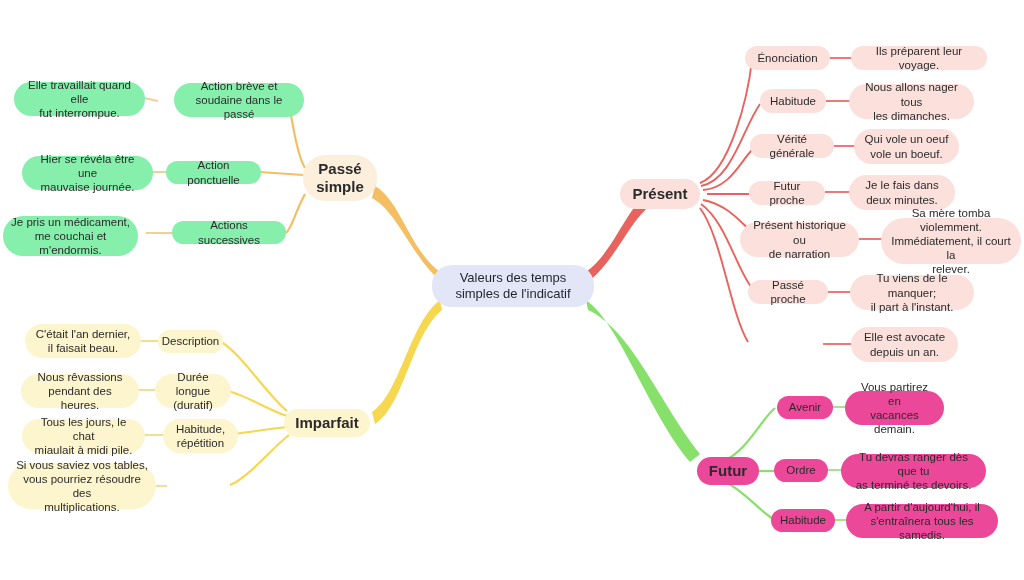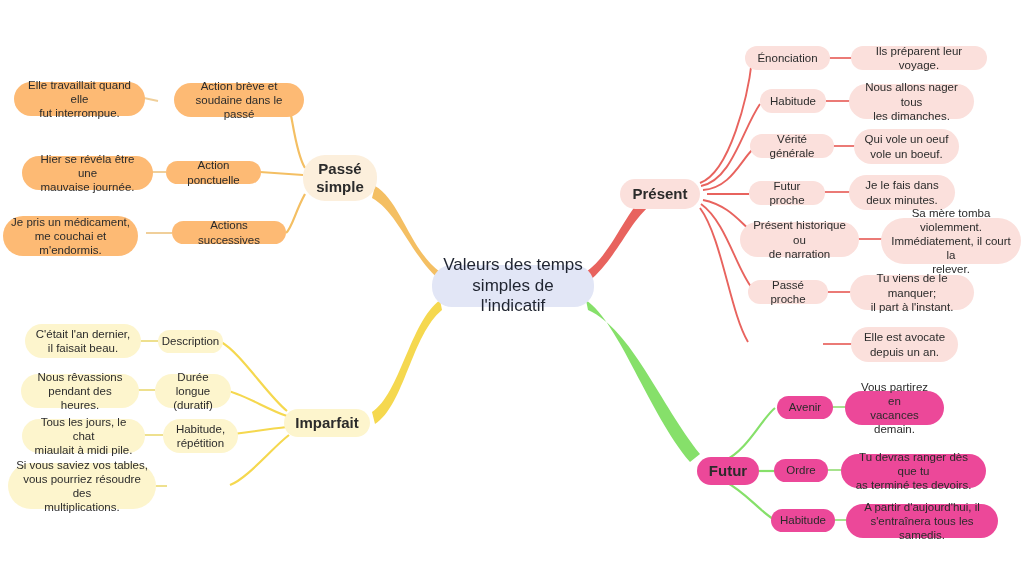--- a/index.html
+++ b/index.html
@@ -33,39 +33,38 @@
     justify-content: center;
     text-align: center;
     border-radius: 999px;
     color: #2b2b2b;
     line-height: 1.22;
     padding: 3px 8px;
     white-space: pre-line;
   }
   .node.root {
     background: #e2e6f6;
-    font-size: 17px;
+    font-size: 13px;
     color: #1f2430;
     border-radius: 20px;
-    justify-content: flex-end;
   }
   .node.hub {
     font-weight: bold;
     font-size: 15px;
     border-radius: 22px;
   }
   .node.cat {
     font-size: 11.5px;
   }
   .node.ex {
     font-size: 11.5px;
   }
   
   .b-orange .hub, .node.hub.b-orange { background: #fcefdc; }
-  .node.b-orange { background: #fdba74; }
+  .node.b-orange { background: #86efac; }
   .node.b-yellow { background: #fdf5cd; }
   .node.b-red    { background: #fbe0dc; }
   .node.b-green  { background: #ec4899; }
 </style>
 </head>
 <body>
 
 <div id="canvas">
 
   <svg id="edges" viewBox="0 0 1024 580" xmlns="http://www.w3.org/2000/svg">

